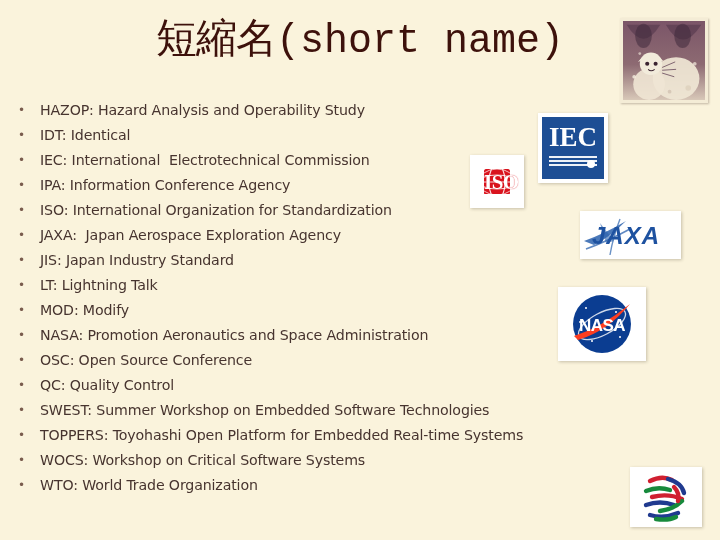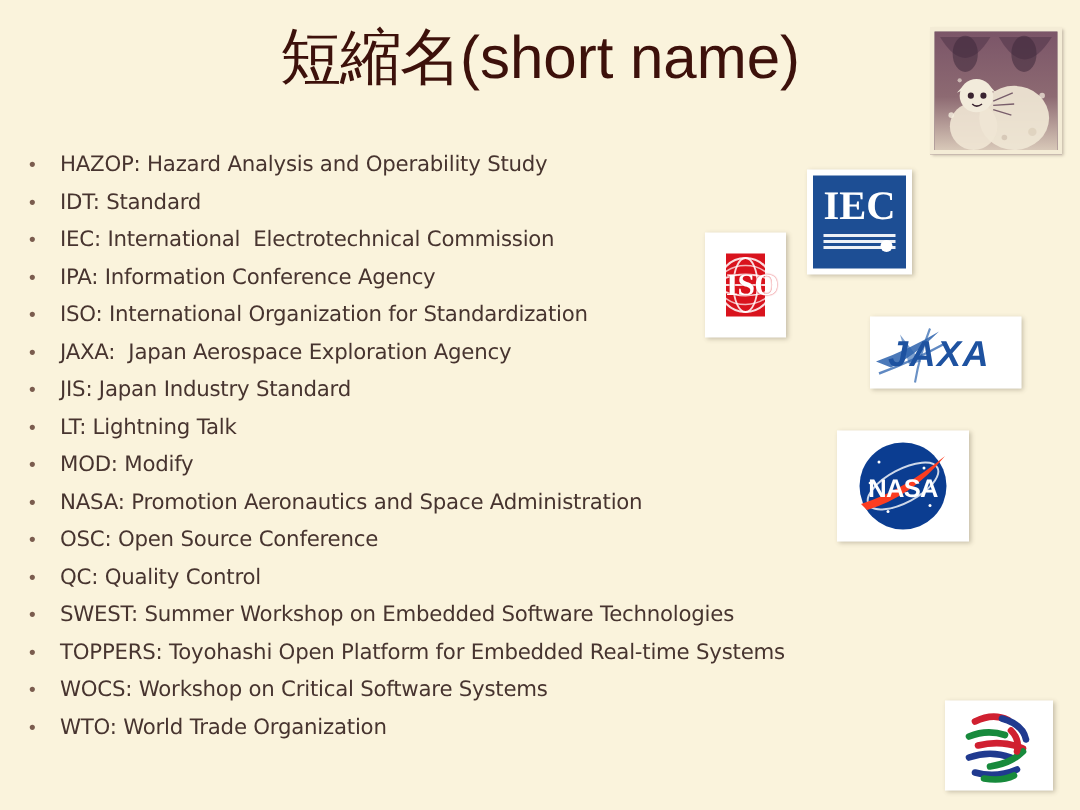--- a/index.html
+++ b/index.html
@@ -32,21 +32,21 @@
     white-space: nowrap;
     line-height: 1;
   }
   #title .jp {
     font-family: "DejaVu Sans", sans-serif;
     font-weight: normal;
     font-size: 41px;
     letter-spacing: -1px;
   }
   #title .en {
-    font-family: Liberation Sans, sans-serif;
+    font-family: Liberation Mono, monospace;
     font-size: 40px;
     letter-spacing: 0px;
   }
 
   
   #bullet-list {
     position: absolute;
     left: 14px;
     top: 98px;
     width: 640px;
@@ -142,21 +142,21 @@
     width: 8px; height: 8px;
     border-radius: 50%;
     background: #ffffff;
   }
 
   
   #iso-logo {
     left: 470px;
     top: 155px;
     width: 54px;
-    height: 70px;
+    height: 53px;
     background: #ffffff;
     padding: 14px;
     box-shadow: 1px 1px 3px rgba(80,70,50,.30);
   }
   #iso-logo .inner {
     width: 100%; height: 100%;
     background: #d9131d;
     position: relative;
   }
   #iso-logo .globe {
@@ -214,21 +214,21 @@
 <body>
 
 <div id="slide">
 
   <div id="title">
     <span class="jp">短縮名</span><span class="en">(short name)</span>
   </div>
 
   <ul id="bullet-list">
       <li><span class="bullet">•</span><span class="label">HAZOP: Hazard Analysis and Operability Study</span></li>
-      <li><span class="bullet">•</span><span class="label">IDT: Standard</span></li>
+      <li><span class="bullet">•</span><span class="label">IDT: Identical</span></li>
       <li><span class="bullet">•</span><span class="label">IEC: International  Electrotechnical Commission</span></li>
       <li><span class="bullet">•</span><span class="label">IPA: Information Conference Agency</span></li>
       <li><span class="bullet">•</span><span class="label">ISO: International Organization for Standardization</span></li>
       <li><span class="bullet">•</span><span class="label">JAXA:  Japan Aerospace Exploration Agency</span></li>
       <li><span class="bullet">•</span><span class="label">JIS: Japan Industry Standard</span></li>
       <li><span class="bullet">•</span><span class="label">LT: Lightning Talk</span></li>
       <li><span class="bullet">•</span><span class="label">MOD: Modify</span></li>
       <li><span class="bullet">•</span><span class="label">NASA: Promotion Aeronautics and Space Administration</span></li>
       <li><span class="bullet">•</span><span class="label">OSC: Open Source Conference</span></li>
       <li><span class="bullet">•</span><span class="label">QC: Quality Control</span></li>

